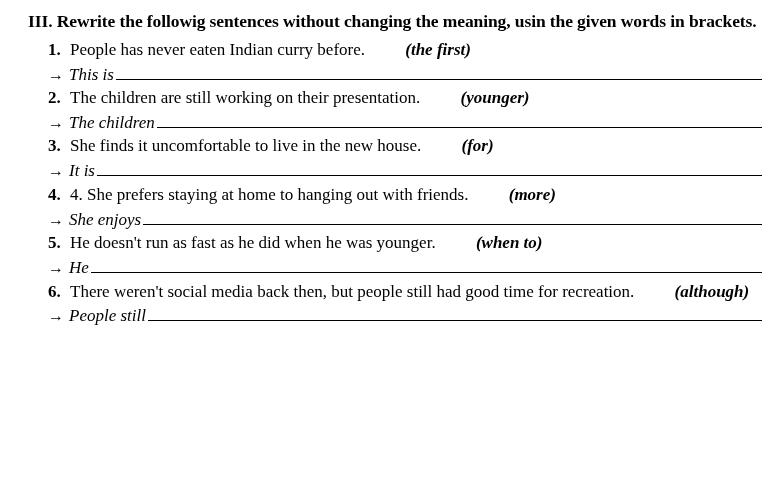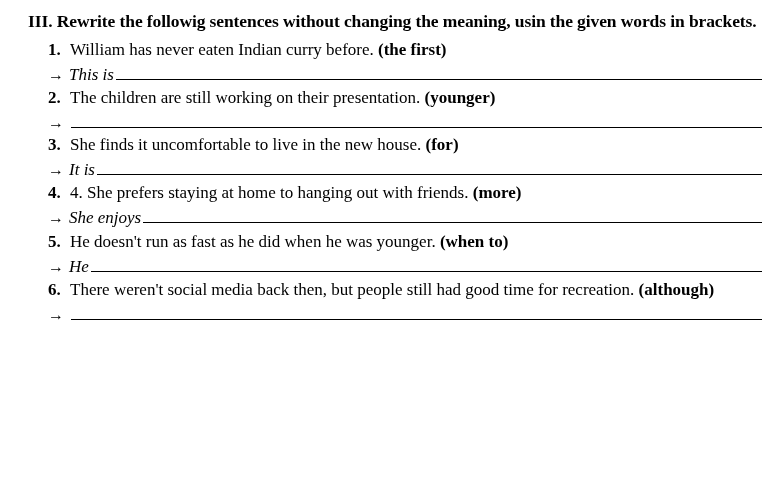--- a/index.html
+++ b/index.html
@@ -53,20 +53,22 @@
   .q-text {
     flex: 1 1 auto;
     text-align: justify;
     text-justify: inter-word;
   }
   .q-text.justify-block {
     text-align: justify;
   }
   .cue {
     font-weight: bold;
+    font-style: italic;
+    margin-left: 36px;
   }
   .a-line {
     display: flex;
     align-items: baseline;
     font-size: 17px;
     line-height: 1.33;
     padding-left: 20px;
     margin-top: 1px;
   }
   .arrow {
@@ -92,36 +94,37 @@
 
 <div class="page">
 
   <div class="heading">III. Rewrite the followig sentences without changing the meaning, usin the given words in brackets.</div>
 
   <ul class="items">
 
     <li class="item">
       <div class="q-line">
         <span class="q-num">1.</span>
-        <span class="q-text"><span>William has never eaten Indian curry before.</span> <span class="cue">(the first)</span></span>
+        <span class="q-text"><span>People has never eaten Indian curry before.</span> <span class="cue">(the first)</span></span>
       </div>
       <div class="a-line">
         <span class="arrow">→</span>
         <span class="a-prefix">This is</span>
         <span class="blank"></span>
       </div>
     </li>
 
     <li class="item">
       <div class="q-line">
         <span class="q-num">2.</span>
         <span class="q-text"><span>The children are still working on their presentation.</span> <span class="cue">(younger)</span></span>
       </div>
       <div class="a-line">
         <span class="arrow">→</span>
+        <span class="a-prefix">The children</span>
         <span class="blank"></span>
       </div>
     </li>
 
     <li class="item">
       <div class="q-line">
         <span class="q-num">3.</span>
         <span class="q-text"><span>She finds it uncomfortable to live in the new house.</span> <span class="cue">(for)</span></span>
       </div>
       <div class="a-line">
@@ -155,18 +158,19 @@
       </div>
     </li>
 
     <li class="item">
       <div class="q-line">
         <span class="q-num">6.</span>
         <span class="q-text justify-block"><span>There weren't social media back then, but people still had good time for recreation.</span> <span class="cue">(although)</span></span>
       </div>
       <div class="a-line">
         <span class="arrow">→</span>
+        <span class="a-prefix">People still</span>
         <span class="blank"></span>
       </div>
     </li>
 
   </ul>
 </div>
 
 </body></html>

